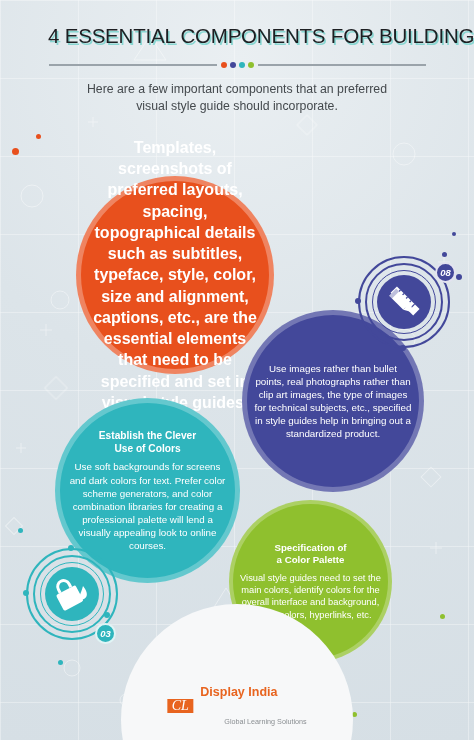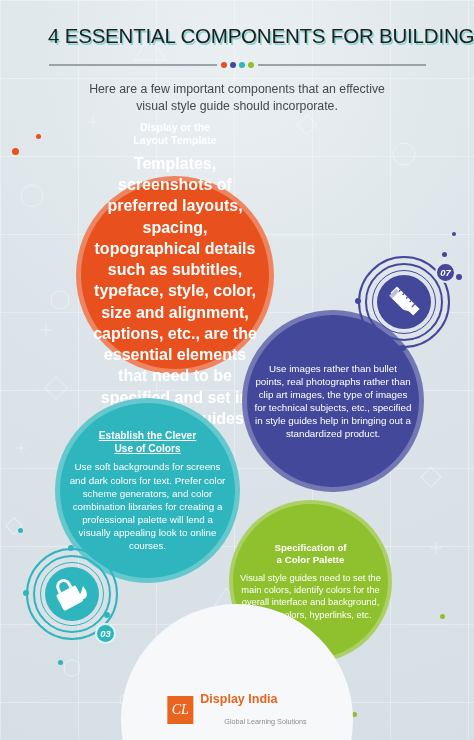--- a/index.html
+++ b/index.html
@@ -132,21 +132,21 @@
   #bubble-2 .b-title { font-size: 10.2px; }
   #bubble-2 .b-body  { font-size: 9.8px; }
 
   #bubble-3 {
     left: 55px; top: 398px;
     width: 185px; height: 185px;
     background: #2fb5bd;
     border: 5px solid rgba(255,255,255,0.26);
     padding: 0 7px;
   }
-  #bubble-3 .b-title { font-size: 10.2px; text-decoration: underline; }
+  #bubble-3 .b-title { font-size: 10.2px; }
   #bubble-3 .b-body  { font-size: 9.8px; }
 
   #bubble-4 {
     left: 229px; top: 500px;
     width: 163px; height: 163px;
     background: #8fc02e;
     border: 4px solid rgba(255,255,255,0.26);
     padding: 0 7px;
   }
   #bubble-4 .b-title { font-size: 9.7px; }
@@ -239,41 +239,41 @@
     position: absolute;
     left: 50%;
     transform: translateX(-50%);
     bottom: 14px;
     display: flex;
     align-items: center;
     gap: 7px;
     white-space: nowrap;
   }
   #logo-mark {
-    width: 26px; height: 28px;
+    width: 26px; height: 14px;
     background: #e8641f;
     color: #fff;
     display: flex;
     align-items: center;
     justify-content: center;
     font-size: 14px;
     font-style: italic;
     font-family: "Liberation Serif", serif;
   }
   #logo-name {
     font-size: 12.5px;
     font-weight: bold;
     color: #e8641f;
     line-height: 1.1;
   }
   #logo-tagline {
     font-size: 7.2px;
     color: #8b8f93;
     line-height: 1.1;
-    margin-top: 11px;
+    margin-top: 18px;
     padding-left: 24px;
   }
 </style>
 </head>
 <body>
 
 <div id="page">
 
   <div id="bg-pattern"></div>
 
@@ -314,40 +314,36 @@
       <div class="divider-line" id="divider-left"></div>
       <div id="divider-dots">
         <span class="ddot" style="background:#e8501d"></span>
         <span class="ddot" style="background:#43489a"></span>
         <span class="ddot" style="background:#2fb5bd"></span>
         <span class="ddot" style="background:#8fc02e"></span>
       </div>
       <div class="divider-line" id="divider-right"></div>
     </div>
 
-    <div id="intro">Here are a few important components that an effective visual style guide should incorporate.</div>
+    <div id="intro">Here are a few important components that an preferred visual style guide should incorporate.</div>
   </div>
 
   <span class="free-dot" style="left:12px;top:148px;width:7px;height:7px;background:#e8501d"></span>
   <span class="free-dot" style="left:36px;top:134px;width:5px;height:5px;background:#e8501d"></span>
   <span class="free-dot" style="left:456px;top:274px;width:6px;height:6px;background:#43489a"></span>
   <span class="free-dot" style="left:442px;top:252px;width:5px;height:5px;background:#43489a"></span>
   <span class="free-dot" style="left:452px;top:232px;width:4px;height:4px;background:#43489a"></span>
   <span class="free-dot" style="left:104px;top:612px;width:6px;height:6px;background:#2fb5bd"></span>
   <span class="free-dot" style="left:58px;top:660px;width:5px;height:5px;background:#2fb5bd"></span>
   <span class="free-dot" style="left:18px;top:528px;width:5px;height:5px;background:#2fb5bd"></span>
   <span class="free-dot" style="left:330px;top:690px;width:6px;height:6px;background:#8fc02e"></span>
   <span class="free-dot" style="left:352px;top:712px;width:5px;height:5px;background:#8fc02e"></span>
   <span class="free-dot" style="left:440px;top:614px;width:5px;height:5px;background:#8fc02e"></span>
 
   <div class="bubble" id="bubble-1">
-    <div class="b-title">
-      <div>Display or the</div>
-      <div>Layout Template</div>
-    </div>
     <div class="b-body">Templates, screenshots of preferred layouts, spacing, topographical details such as subtitles, typeface, style, color, size and alignment, captions, etc., are the essential elements that need to be specified and set in visual style guides.</div>
   </div>
 
   <div class="bubble" id="bubble-2">
     <div class="b-body">Use images rather than bullet points, real photographs rather than clip art images, the type of images for technical subjects, etc., specified in style guides help in bringing out a standardized product.</div>
   </div>
 
   <div class="bubble" id="bubble-3">
     <div class="b-title">
       <div>Establish the Clever</div>
@@ -385,21 +381,21 @@
           </g>
         </g>
         <g transform="rotate(-45 19 19)">
 
           <rect x="13" y="4" width="10" height="20" fill="#ffffff"></rect>
           <rect x="13" y="4" width="10" height="4" fill="#43489a" opacity="0.35"></rect>
           <polygon points="13,24 23,24 18,33" fill="#ffffff"></polygon>
         </g>
       </svg>
     </div>
-    <div class="num">07</div>
+    <div class="num">08</div>
   </div>
 
   <div class="badge" id="badge-3">
     <div class="ring r1"></div>
     <div class="ring r2"></div>
     <div class="ring r3"></div>
     <span class="orbdot" style="left:-3px;top:42px;"></span>
     <span class="orbdot" style="left:42px;top:-3px;"></span>
     <div class="core">
       <svg width="38" height="36" viewBox="0 0 38 36" aria-hidden="true">

